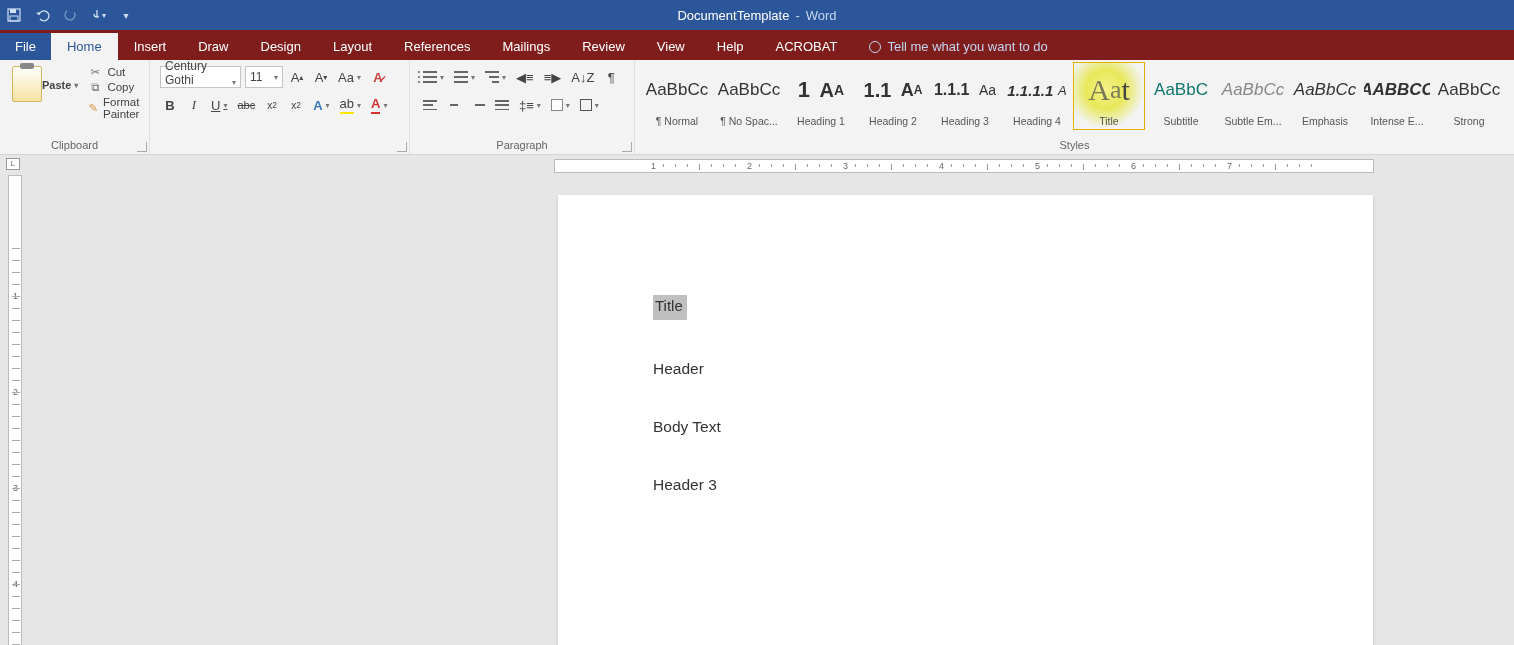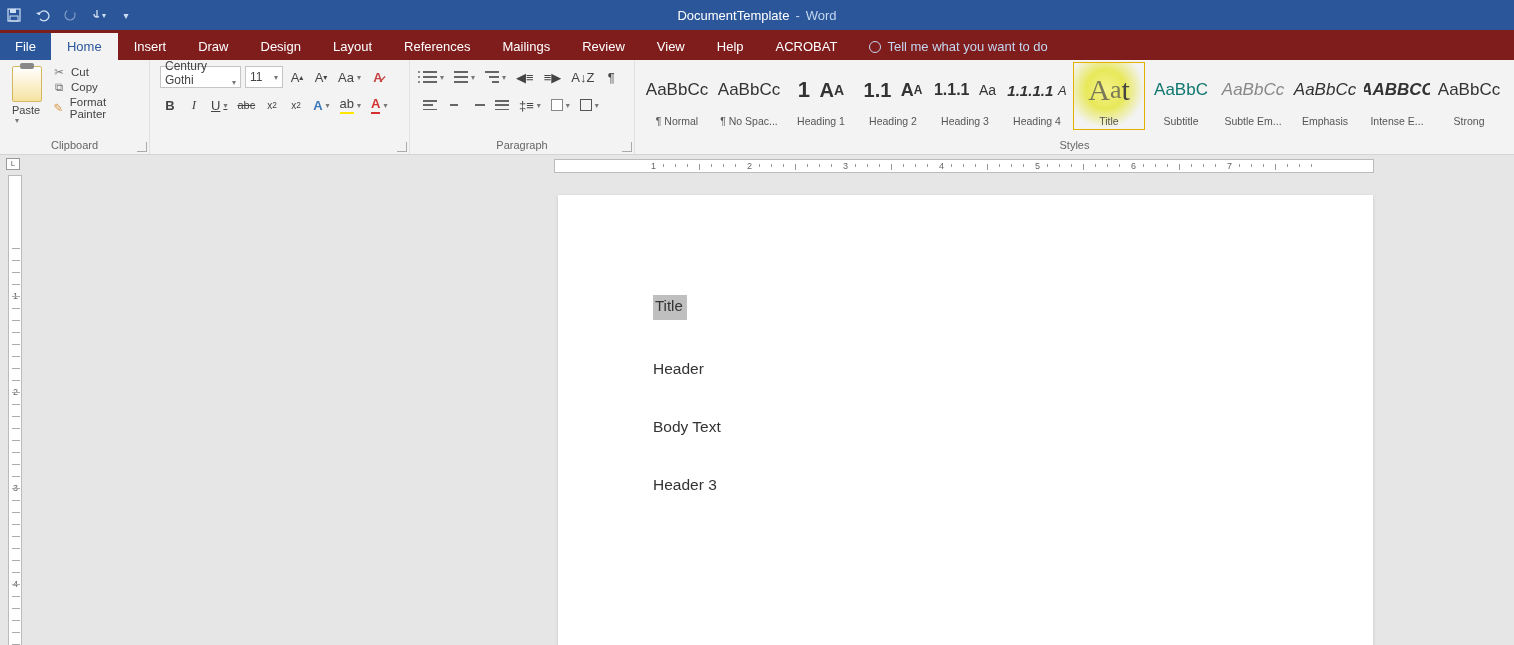--- a/index.html
+++ b/index.html
@@ -22,21 +22,21 @@
 .bulb { width: 12px; height: 12px; border: 1px solid #c4d6ef; border-radius: 50%; position: relative; }
 
 
 .ribbon { background: #f3f3f3; height: 95px; display: flex; border-bottom: 1px solid #d4d4d4; }
 .group { border-right: 1px solid #e1e1e1; padding: 2px 6px 0 6px; display: flex; flex-direction: column; position: relative; }
 .group-body { flex: 1; display: flex; align-items: flex-start; }
 .group-label { text-align: center; font-size: 11px; color: #666; padding: 2px 0 3px 0; position: relative; }
 .dialog-launcher { position: absolute; right: 2px; bottom: 2px; width: 10px; height: 10px; border: 1px solid #aaa; border-top: none; border-left: none; cursor: pointer; }
 
 
-.paste-btn { display: flex; flex-direction: column; padding: 4px 6px 0 6px; cursor: pointer; }
+.paste-btn { display: flex; flex-direction: row; align-items: center; padding: 4px 6px 0 6px; cursor: pointer; font-weight: bold; }
 .paste-icon { width: 30px; height: 36px; background: linear-gradient(#fff,#f6e3a1); border: 1px solid #d4b85f; border-radius: 2px; position: relative; margin-bottom: 2px; }
 .paste-icon::before { content:""; position:absolute; top:-4px; left:7px; width:14px; height:6px; background:#888; border-radius:2px; }
 .paste-label { font-size: 11px; color: #444; }
 .clip-list { display: flex; flex-direction: column; gap: 3px; padding: 4px 4px 0 4px; }
 .clip-item { display: flex; align-items: center; gap: 5px; font-size: 11.5px; color: #444; cursor: pointer; }
 .mini-icon { width: 14px; height: 12px; display: inline-flex; align-items: center; justify-content: center; color: #777; }
 
 
 .font-rows { display: flex; flex-direction: column; gap: 6px; padding: 4px 4px 0 4px; }
 .row { display: flex; align-items: center; gap: 4px; }

